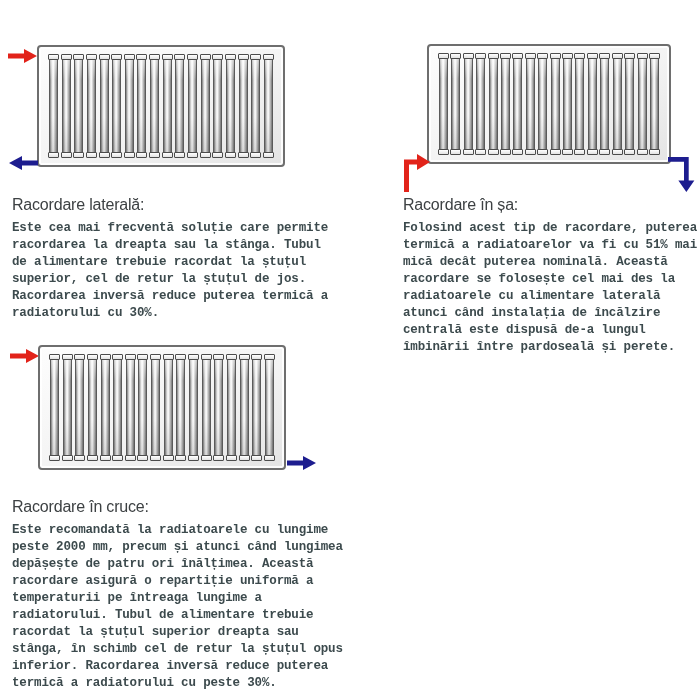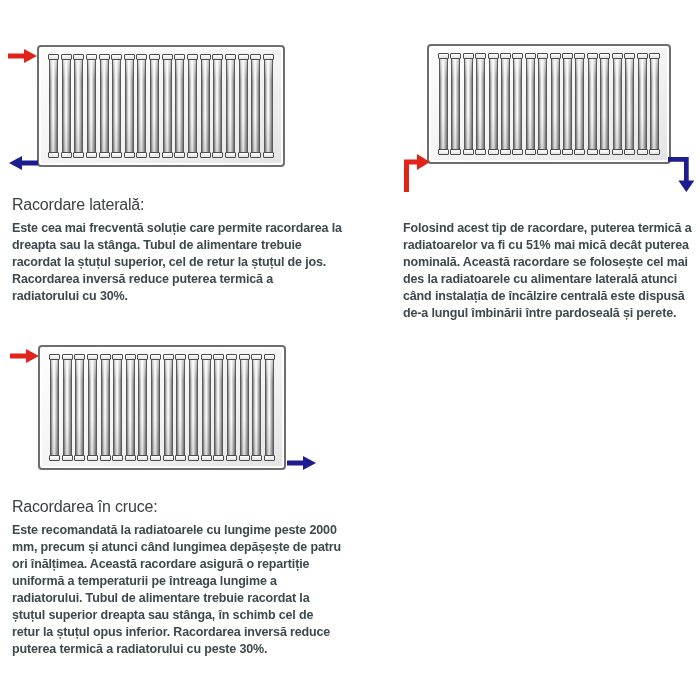--- a/index.html
+++ b/index.html
@@ -44,21 +44,21 @@
 
   
   .section-heading{
     position:absolute;margin:0;
     font-size:16px;font-weight:400;letter-spacing:-.2px;
     color:var(--heading-color,#3d4143);
   }
   .section-body{
     position:absolute;margin:0;
     font-size:12.5px;font-weight:700;letter-spacing:-.15px;
-    line-height:17px;color:var(--body-color,#3c4a4d);
+    line-height:17px;color:var(--body-color,#3c4a4d);font-family:Liberation Mono, monospace;
   }
 </style>
 </head>
 <body>
 
 <div class="canvas">
 
   <svg class="arrow red" style="left:8px;top:48px" width="30" height="16" viewBox="0 0 30 16">
     <path d="M0,5.5 H16 V1 L29,8 L16,15 V10.5 H0 Z"></path>
   </svg>
@@ -261,20 +261,21 @@
   </div>
 
   <svg class="arrow red" style="left:401px;top:152px" width="32" height="40" viewBox="0 0 32 40">
     <path d="M3,40 L3,7.5 L16,7.5 L16,2 L29,10 L16,18 L16,12.5 L8,12.5 L8,40 Z"></path>
   </svg>
 
   <svg class="arrow blue" style="left:668px;top:153px" width="32" height="42" viewBox="0 0 34 42">
     <path d="M0,3 H22 V28 H28 L19.5,40 L11,28 H17 V8 H0 Z"></path>
   </svg>
 
+  <h2 class="section-heading" style="left:403px;top:196px">Racordare în șa:</h2>
   <p class="section-body" style="left:403px;top:220px;width:298px">Folosind acest tip de racordare, puterea termică a radiatoarelor va fi cu 51% mai mică decât puterea nominală. Această racordare se folosește cel mai des la radiatoarele cu alimentare laterală atunci când instalația de încălzire centrală este dispusă de-a lungul îmbinării între pardoseală și perete.</p>
 
   <svg class="arrow red" style="left:10px;top:348px" width="30" height="16" viewBox="0 0 30 16">
     <path d="M0,5.5 H16 V1 L29,8 L16,15 V10.5 H0 Z"></path>
   </svg>
 
   <div class="radiator" style="left:38px;top:345px;width:248px;height:125px">
     <div class="fins">
         <div class="fin">
           <span class="cap"></span>
@@ -366,16 +367,16 @@
           <span class="bar"></span>
           <span class="cap"></span>
         </div>
       </div>
   </div>
 
   <svg class="arrow blue" style="left:287px;top:455px" width="30" height="16" viewBox="0 0 30 16">
     <path d="M0,5.5 H16 V1 L29,8 L16,15 V10.5 H0 Z"></path>
   </svg>
 
-  <h2 class="section-heading" style="left:12px;top:498px">Racordarea în cruce:</h2>
+  <h2 class="section-heading" style="left:12px;top:498px">Racordare în cruce:</h2>
   <p class="section-body" style="left:12px;top:522px;width:332px">Este recomandată la radiatoarele cu lungime peste 2000 mm, precum și atunci când lungimea depășește de patru ori înălțimea. Această racordare asigură o repartiție uniformă a temperaturii pe întreaga lungime a radiatorului. Tubul de alimentare trebuie racordat la ștuțul superior dreapta sau stânga, în schimb cel de retur la ștuțul opus inferior. Racordarea inversă reduce puterea termică a radiatorului cu peste 30%.</p>
 
 </div>
 
 </body></html>

